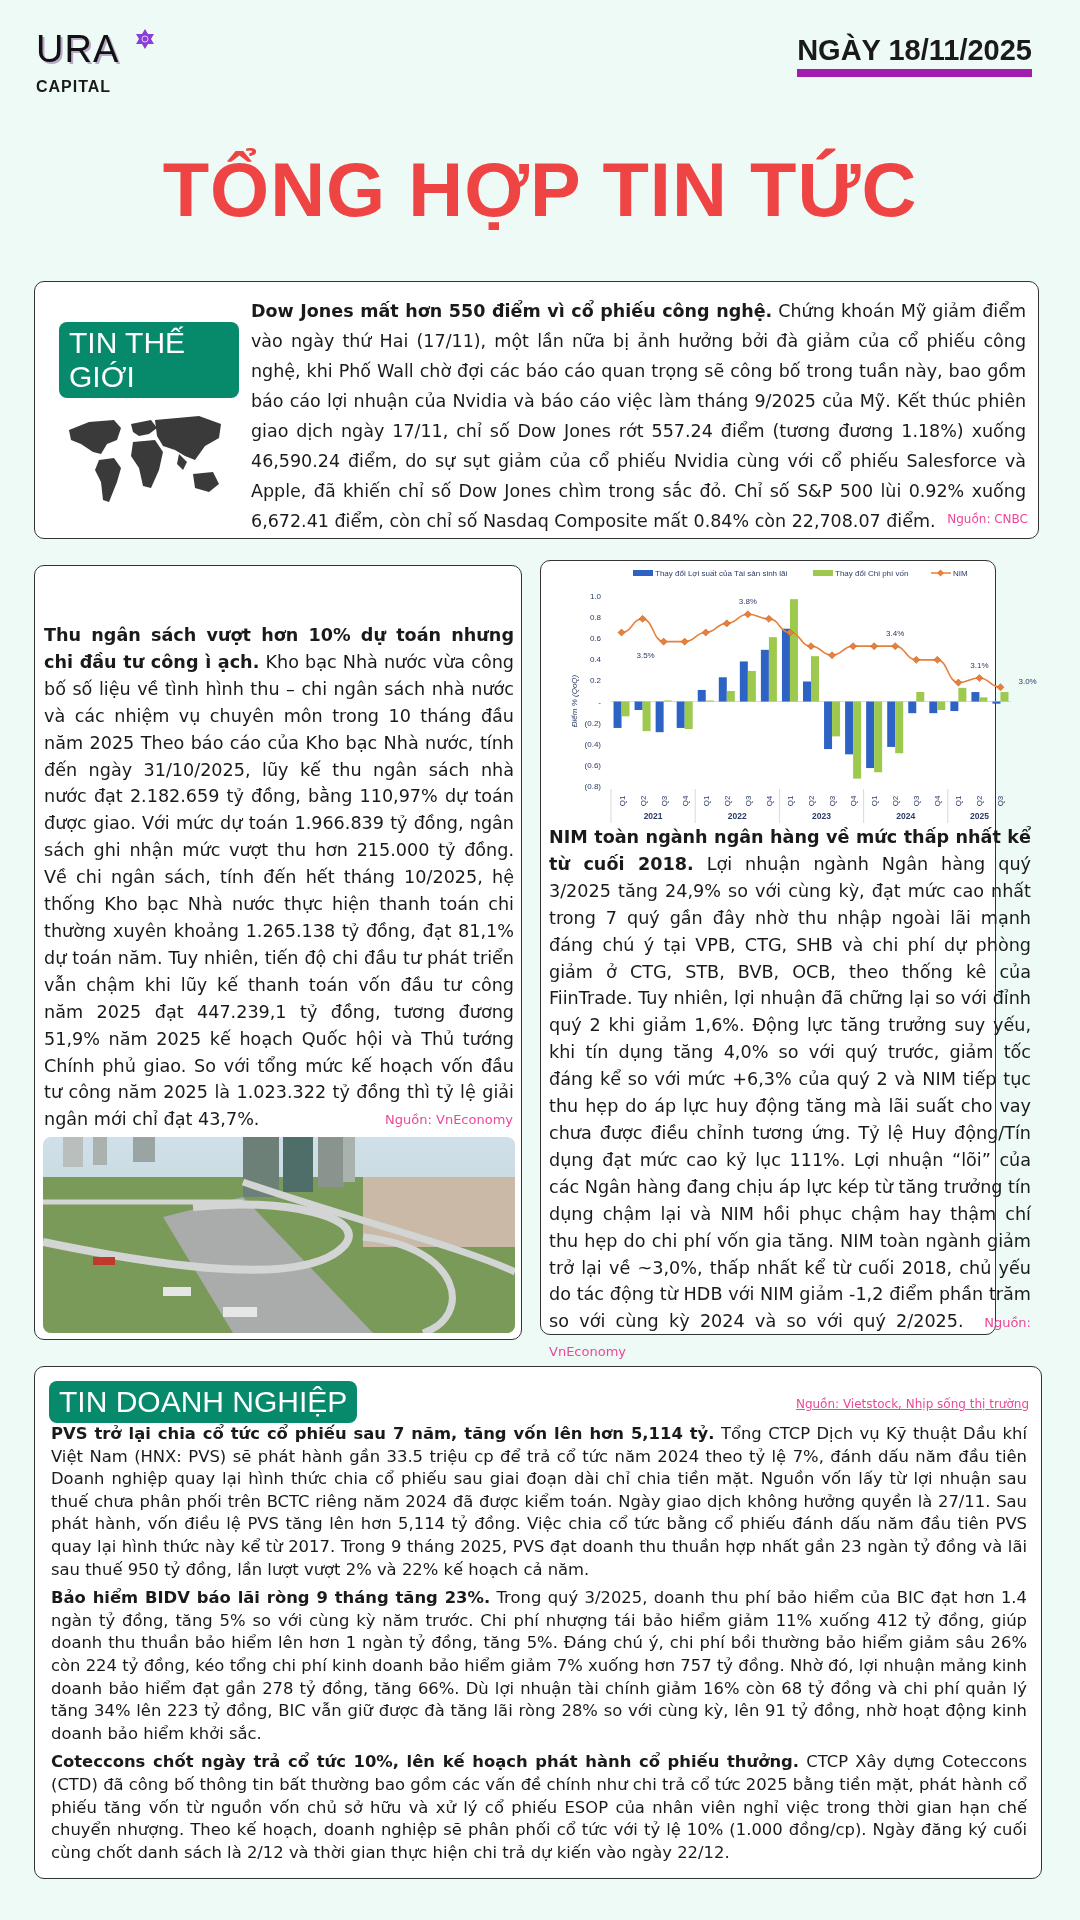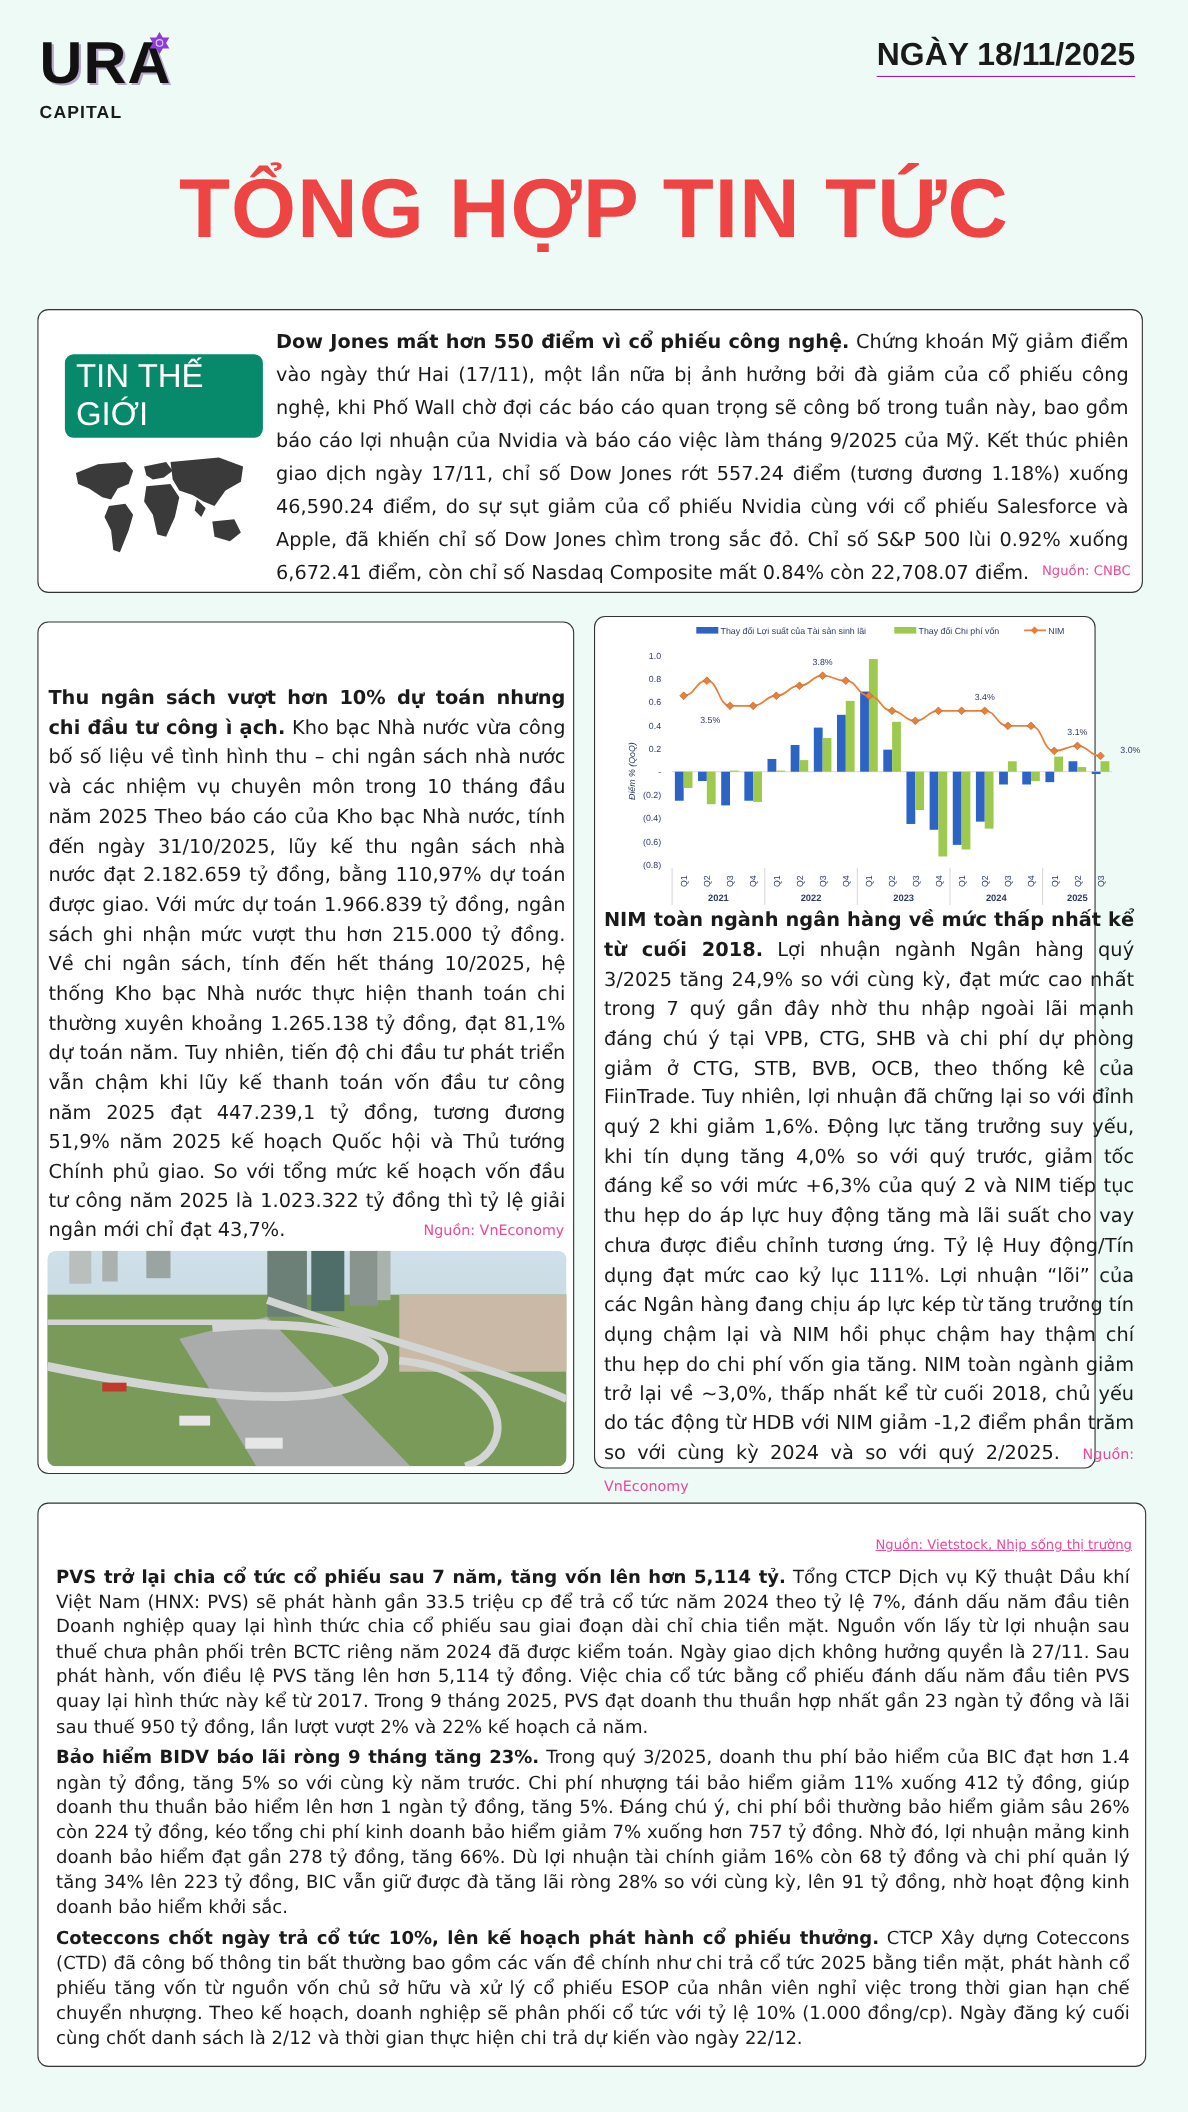--- a/index.html
+++ b/index.html
@@ -1,21 +1,21 @@
 <!DOCTYPE html>
 <html><head>
 <meta charset="utf-8">
 <style>
   * { box-sizing: border-box; margin: 0; padding: 0; }
   body { width: 1080px; height: 1920px; background: #eefaf6; font-family: "DejaVu Sans", sans-serif; color: #1a1a1a; position: relative; overflow: hidden; }
   .logo { position: absolute; left: 36px; top: 30px; }
-  .logo-main { font-family: "Liberation Sans", sans-serif; font-weight: 700; font-size: 54px; letter-spacing: 1px; color: #111; text-shadow: 2px 2px 0 #b9a9c9; line-height: 1; }
+  .logo-main { font-family: "Liberation Sans", sans-serif; font-weight: 400; font-size: 38px; letter-spacing: 1px; color: #111; text-shadow: 2px 2px 0 #b9a9c9; line-height: 1; }
   .logo-sub { font-family: "Liberation Sans", sans-serif; font-weight: 700; font-size: 16px; letter-spacing: 1px; margin-top: 10px; }
   .logo-star { position: absolute; left: 98px; top: -2px; width: 22px; height: 22px; }
-  .date { position: absolute; right: 48px; top: 34px; font-family: "Liberation Sans", sans-serif; font-weight: 700; font-size: 29px; border-bottom: 1px solid #a21caf; padding-bottom: 2px; }
+  .date { position: absolute; right: 48px; top: 34px; font-family: "Liberation Sans", sans-serif; font-weight: 700; font-size: 29px; border-bottom: 8px solid #a21caf; padding-bottom: 2px; }
   .title { position: absolute; top: 146px; left: 0; width: 100%; text-align: center; font-family: "Liberation Sans", sans-serif; font-weight: 700; font-size: 76px; color: #ef4444; letter-spacing: 1px; }
   .card { position: absolute; background: #fff; border: 1.5px solid #333; border-radius: 10px; }
   .badge { display: inline-block; background: #078a6c; color: #fff; font-family: "Liberation Sans", sans-serif; font-size: 30px; padding: 4px 10px; border-radius: 8px; }
   .src { color: #ec4899; font-size: 12px; }
   .p { text-align: justify; }
   .b { font-weight: 700; }
   #world { left: 34px; top: 281px; width: 1005px; height: 258px; }
   #world .left { position: absolute; left: 24px; top: 40px; width: 180px; }
   #world .map { margin-top: 12px; }
   #world .text { position: absolute; left: 216px; top: 14px; right: 12px; font-size: 17.5px; line-height: 30px; }
@@ -224,20 +224,21 @@
         <line x1="406.8421052631579" x2="406.8421052631579" y1="228" y2="262" stroke="#d9d9d9" stroke-width="1"></line>
         <text x="438.42105263157896" y="258" font-size="8.5" font-weight="bold" fill="#2b3a67" text-anchor="middle">2025</text>
       </g>
   </svg>
   <div class="text p">
     <span class="b">NIM toàn ngành ngân hàng về mức thấp nhất kể từ cuối 2018.</span><span> Lợi nhuận ngành Ngân hàng quý 3/2025 tăng 24,9% so với cùng kỳ, đạt mức cao nhất trong 7 quý gần đây nhờ thu nhập ngoài lãi mạnh đáng chú ý tại VPB, CTG, SHB và chi phí dự phòng giảm ở CTG, STB, BVB, OCB, theo thống kê của FiinTrade. Tuy nhiên, lợi nhuận đã chững lại so với đỉnh quý 2 khi giảm 1,6%. Động lực tăng trưởng suy yếu, khi tín dụng tăng 4,0% so với quý trước, giảm tốc đáng kể so với mức +6,3% của quý 2 và NIM tiếp tục thu hẹp do áp lực huy động tăng  mà lãi suất cho vay chưa được điều chỉnh tương ứng. Tỷ lệ Huy động/Tín dụng đạt mức cao kỷ lục 111%. Lợi nhuận “lõi” của các Ngân hàng đang chịu áp lực kép từ tăng trưởng tín dụng chậm lại và NIM hồi phục chậm hay thậm chí thu hẹp do chi phí vốn gia tăng. NIM toàn ngành giảm trở lại về ~3,0%, thấp nhất kể từ cuối 2018, chủ yếu do tác động từ HDB với NIM giảm -1,2 điểm phần trăm so với cùng kỳ 2024 và so với quý 2/2025.</span>&nbsp;&nbsp;<span class="src" style="font-size:13px">Nguồn: VnEconomy</span>
   </div>
 </div>
 
 <div class="card" id="biz">
+  <span class="badge">TIN DOANH NGHIỆP</span>
   <div class="src">Nguồn: Vietstock, Nhịp sống thị trường</div>
   <div class="text p">
     <div class="art">
       <span class="b">PVS trở lại chia cổ tức cổ phiếu sau 7 năm, tăng vốn lên hơn 5,114 tỷ.</span><span> Tổng CTCP Dịch vụ Kỹ thuật Dầu khí Việt Nam (HNX: PVS) sẽ phát hành gần 33.5 triệu cp để trả cổ tức năm 2024 theo tỷ lệ 7%, đánh dấu năm đầu tiên Doanh nghiệp quay lại hình thức chia cổ phiếu sau giai đoạn dài chỉ chia tiền mặt. Nguồn vốn lấy từ lợi nhuận sau thuế chưa phân phối trên BCTC riêng năm 2024 đã được kiểm toán. Ngày giao dịch không hưởng quyền là 27/11. Sau phát hành, vốn điều lệ PVS tăng lên hơn 5,114 tỷ đồng. Việc chia cổ tức bằng cổ phiếu đánh dấu năm đầu tiên PVS quay lại hình thức này kể từ 2017. Trong 9 tháng 2025, PVS đạt doanh thu thuần hợp nhất gần 23 ngàn tỷ đồng và lãi sau thuế 950 tỷ đồng, lần lượt vượt 2% và 22% kế hoạch cả năm.</span>
     </div>
     <div class="art">
       <span class="b">Bảo hiểm BIDV báo lãi ròng 9 tháng tăng 23%.</span><span> Trong quý 3/2025, doanh thu phí bảo hiểm của BIC đạt hơn 1.4 ngàn tỷ đồng, tăng 5% so với cùng kỳ năm trước. Chi phí nhượng tái bảo hiểm giảm 11% xuống 412 tỷ đồng, giúp doanh thu thuần bảo hiểm lên hơn 1 ngàn tỷ đồng, tăng 5%. Đáng chú ý, chi phí bồi thường bảo hiểm giảm sâu 26% còn 224 tỷ đồng, kéo tổng chi phí kinh doanh bảo hiểm giảm 7% xuống hơn 757 tỷ đồng. Nhờ đó, lợi nhuận mảng kinh doanh bảo hiểm đạt gần 278 tỷ đồng, tăng 66%. Dù lợi nhuận tài chính giảm 16% còn 68 tỷ đồng và chi phí quản lý tăng 34% lên 223 tỷ đồng, BIC vẫn giữ được đà tăng lãi ròng 28% so với cùng kỳ, lên 91 tỷ đồng, nhờ hoạt động kinh doanh bảo hiểm khởi sắc.</span>
     </div>
     <div class="art">
       <span class="b">Coteccons chốt ngày trả cổ tức 10%, lên kế hoạch phát hành cổ phiếu thưởng.</span><span> CTCP Xây dựng Coteccons (CTD) đã công bố thông tin bất thường bao gồm các vấn đề chính như chi trả cổ tức 2025 bằng tiền mặt, phát hành cổ phiếu tăng vốn từ nguồn vốn chủ sở hữu và xử lý cổ phiếu ESOP của nhân viên nghỉ việc trong thời gian hạn chế chuyển nhượng. Theo kế hoạch, doanh nghiệp sẽ phân phối cổ tức với tỷ lệ 10% (1.000 đồng/cp). Ngày đăng ký cuối cùng chốt danh sách là 2/12 và thời gian thực hiện chi trả dự kiến vào ngày 22/12.</span>

